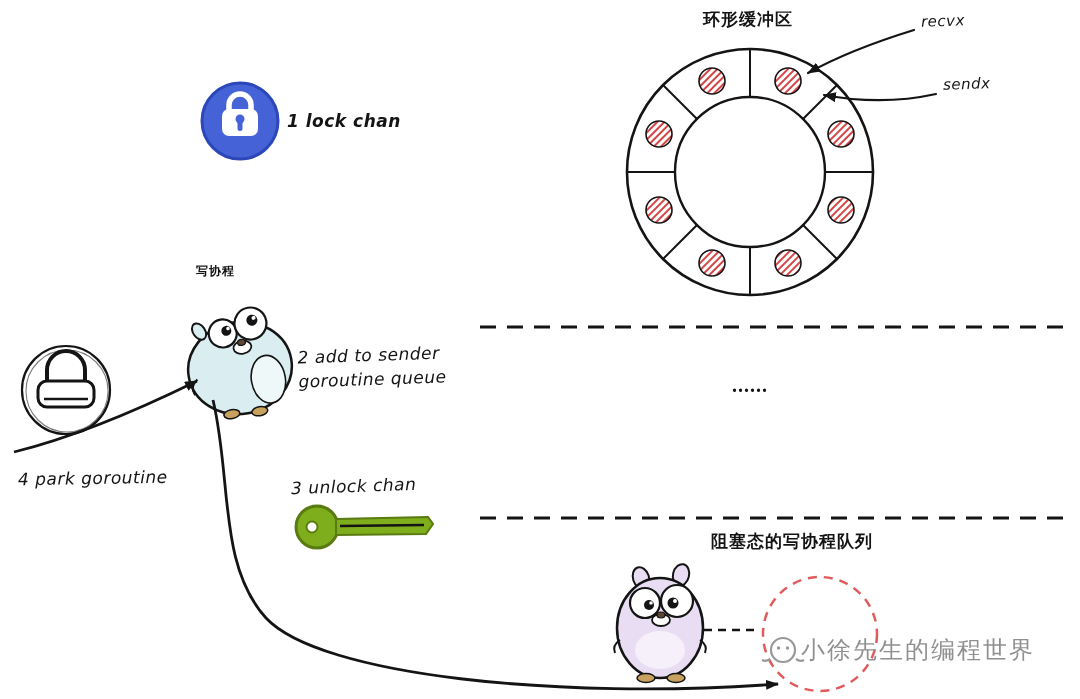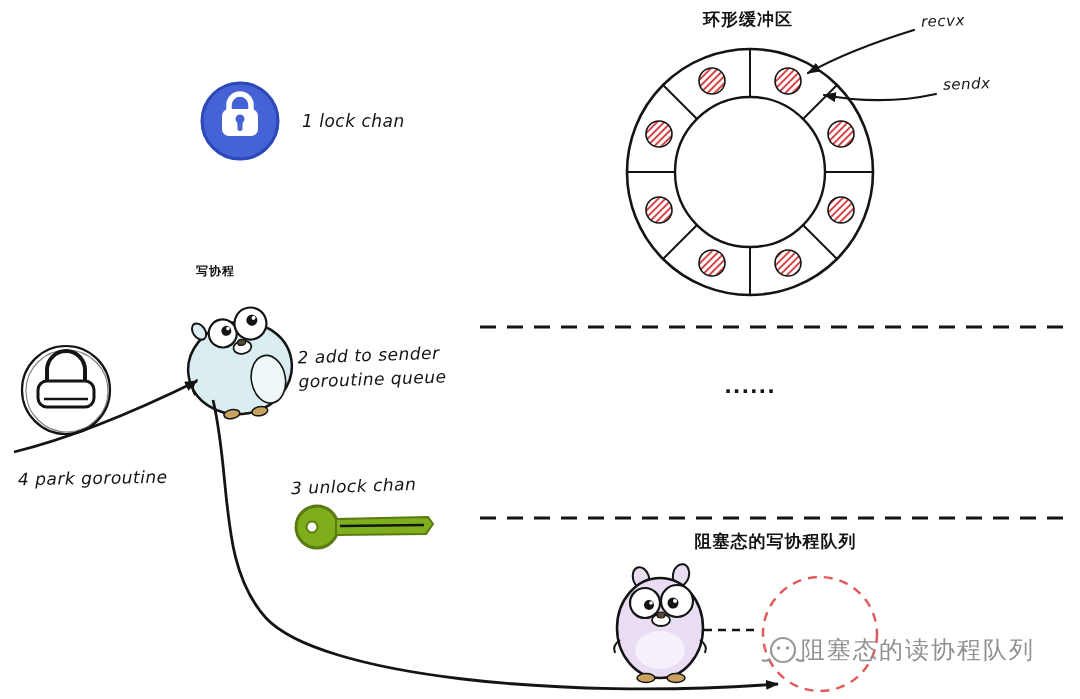--- a/index.html
+++ b/index.html
@@ -5,21 +5,21 @@
   html,body{margin:0;padding:0;background:#fff;}
   .canvas{
     position:relative;width:1080px;height:699px;background:#ffffff;
     overflow:hidden;font-family:"DejaVu Sans",sans-serif;color:#141414;
   }
   .canvas svg.art{position:absolute;left:0;top:0;}
   .txt{position:absolute;white-space:nowrap;}
   .hand{font-style:italic;font-size:17px;letter-spacing:.5px;}
   .hand-sm{font-style:italic;font-size:15px;letter-spacing:.5px;}
   .cn{font-family:"Liberation Sans","DejaVu Sans",sans-serif;font-size:17px;font-weight:600;letter-spacing:1px;}
-  .cn-center{text-align:center;}
+  .cn-center{text-align:center;font-family:Liberation Serif, serif;}
   .two-line{line-height:24px;transform:rotate(-2deg);}
   .dots{font-size:20px;font-weight:700;letter-spacing:1px;}
   .watermark{font-family:"Liberation Sans","DejaVu Sans",sans-serif;font-size:24px;
     color:#909090;letter-spacing:2px;font-weight:500;}
 </style>
 </head>
 <body>
 
 <div class="canvas">
 
@@ -139,33 +139,33 @@
       <path d="M796 659 q4 3 8 1"></path>
     </g>
   </svg>
 
   <div class="txt cn cn-center" style="left:688px;top:8px;width:120px;">环形缓冲区</div>
 
   <div class="txt hand-sm" style="left:921px;top:12px;transform:rotate(-2deg);">recvx</div>
 
   <div class="txt hand-sm" style="left:943px;top:75px;transform:rotate(-2deg);">sendx</div>
 
-  <div class="txt hand" style="left:302px;top:111px;">1 lock chan</div>
+  <div class="txt hand" style="left:287px;top:111px;font-weight:bold;">1 lock chan</div>
 
   <div class="txt cn" style="left:196px;top:263px;font-size:12px;">写协程</div>
 
   <div class="txt hand two-line" style="left:298px;top:343px;">
     <div>2 add to sender</div>
     <div>goroutine queue</div>
   </div>
 
   <div class="txt hand" style="left:18px;top:468px;transform:rotate(-1deg);">4 park goroutine</div>
 
   <div class="txt hand" style="left:291px;top:476px;transform:rotate(-2deg);">3 unlock chan</div>
 
 
   <div class="txt dots cn-center" style="left:715px;top:374px;width:70px;">......</div>
 
-  <div class="txt cn cn-center" style="left:678px;top:530px;width:195px;">阻塞态的写协程队列</div>
+  <div class="txt cn cn-center" style="left:678px;top:530px;width:195px;text-align:right;">阻塞态的写协程队列</div>
 
-  <div class="txt watermark" style="left:801px;top:634px;">阻塞态的读协程队列</div>
+  <div class="txt watermark" style="left:801px;top:634px;">小徐先生的编程世界</div>
 
 </div>
 
 </body></html>

